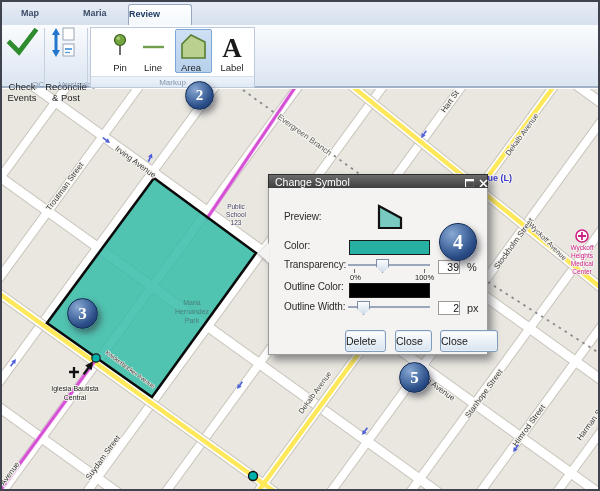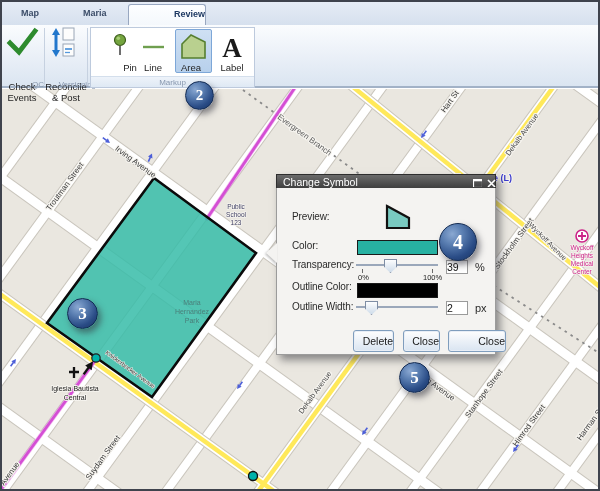--- a/index.html
+++ b/index.html
@@ -2,23 +2,23 @@
 <html><head><meta charset="utf-8"><style>
 * { margin:0; padding:0; box-sizing:border-box; }
 html,body { width:600px; height:491px; overflow:hidden; }
 body { font-family:"Liberation Sans", sans-serif; position:relative; background:#fff; }
 #root { position:absolute; left:0; top:0; width:600px; height:491px; overflow:hidden; }
 #frame { position:absolute; left:0; top:0; width:600px; height:491px; border:2px solid #3f434d; z-index:99; pointer-events:none; }
 
 #tabstrip { position:absolute; left:0; top:0; width:600px; height:25px;
   background:linear-gradient(#e7edf6,#d6e0ee); }
 .tab { position:absolute; top:8px; font-size:9px; font-weight:bold; color:#3c4d68; }
-#tab-review { position:absolute; left:128px; top:4px; width:78px; height:21px;
+#tab-review { position:absolute; left:128px; top:4px; width:64px; height:21px;
   background:linear-gradient(#fdfeff,#f4f8fc); border:1px solid #98a7c0; border-bottom:none;
-  border-radius:3px 3px 0 0; text-align:right; font-size:9px; font-weight:bold;
+  border-radius:3px 3px 0 0; text-align:left; font-size:9px; font-weight:bold;
   color:#1f3a63; line-height:19px; }
 #ribbon { position:absolute; left:0; top:25px; width:600px; height:63px;
   background:linear-gradient(#fafcfe, #e9eff7 55%, #dbe5f1); border-bottom:2px solid #a2b2c7; }
 .rlabel { position:absolute; font-size:8px; color:#8797ae; text-align:right; }
 .rtext { position:absolute; font-size:9.5px; color:#1f1f1f; text-align:center; line-height:11px;margin-top:24px; }
 .rsep { position:absolute; top:3px; width:1px; height:57px; background:#c6d1e0; }
 #markup-panel { position:absolute; left:90px; top:2px; width:165px; height:61px;
   background:#fff; border:1px solid #bdcadd; }
 #markup-panel .strip { position:absolute; left:0; bottom:0; width:100%; height:11px;
   background:linear-gradient(#eef3fa,#dfe9f4); border-top:1px solid #d4dfec;
@@ -28,43 +28,43 @@
 .btext { position:absolute; top:34px; width:44px; font-size:9.5px; color:#1f1f1f; text-align:center; }
 
 .co { position:absolute; border-radius:50%;
   background:radial-gradient(circle at 34% 28%, #8aa8d2 0%, #5b7fb2 30%, #2a4c86 66%, #16305e 100%);
   border:1px solid #122a52; color:#fff; font-family:"Liberation Serif", serif; font-weight:bold;
   display:flex; align-items:center; justify-content:center;
   box-shadow:3px 4px 6px rgba(50,50,60,.55); z-index:40; }
 
 #dlg { position:absolute; left:268px; top:174px; width:220px; height:181px;
   background:#f4f3f1; border:1px solid #9b9b9b; border-top:none;
-  box-shadow:4px 5px 8px rgba(70,70,75,.6); z-index:20;margin-left:8px; }
+  box-shadow:4px 5px 8px rgba(70,70,75,.6); z-index:20; }
 #dlg-title { position:absolute; left:-1px; top:0; width:220px; height:14px;
   background:linear-gradient(#6b6b6b,#3f3f3f); border:1px solid #2e2e2e; border-bottom:none;
   color:#fff; font-size:10.5px; line-height:14px; padding-left:6px; }
 .dbtn { position:absolute; top:4px; width:9px; height:8px; }
 #dlg-notch { position:absolute; left:-11px; top:69px; width:0; height:0;
   border-top:10px solid transparent; border-bottom:10px solid transparent;
   border-right:11px solid #f4f3f1; filter:drop-shadow(-1px 1px 1px rgba(120,120,120,.5)); }
 .dlabel { position:absolute; font-size:10px; letter-spacing:-0.1px; color:#2a2a2a; }
 .dswatch { position:absolute; left:80px; width:81px; height:15px; border:1.5px solid #1a1a1a; }
 .dinput { position:absolute; left:169px; width:22px; height:14px; background:#fff;
-  border:1px solid #9a9a9a; font-size:10.5px; color:#111; text-align:left; line-height:13px; }
+  border:1px solid #9a9a9a; font-size:10.5px; color:#111; text-align:right; line-height:13px; }
 .dunit { position:absolute; left:198px; font-size:11px; color:#2a2a2a; }
 .track { position:absolute; left:79px; width:82px; height:2px; border:1px solid #9aa7ba;
   background:linear-gradient(90deg,#d4e2f3 0%,#d4e2f3 38%,#fdfdfd 38%,#fdfdfd 100%); }
 .track2 { background:linear-gradient(90deg,#d4e2f3 0%,#d4e2f3 13%,#fdfdfd 13%,#fdfdfd 100%) !important; }
 .thumb { position:absolute; width:13px; height:14px;
   background:linear-gradient(#fcfdfe,#cfdcea); border:1px solid #7e8da4;
   clip-path:polygon(0 0, 100% 0, 100% 55%, 50% 100%, 0 55%); }
 .tick { position:absolute; width:1px; height:4px; background:#6a6a6a; }
 .pct { position:absolute; font-size:7.5px; color:#222; }
 .dbut { position:absolute; top:156px; height:22px; background:linear-gradient(#fefefe,#d9e4f1);
-  border:1px solid #7f9dbd; border-radius:3px; font-size:10.5px; color:#1a1a1a; text-align:right;
+  border:1px solid #7f9dbd; border-radius:3px; font-size:10.5px; color:#1a1a1a; text-align:left;
   line-height:20px; box-shadow:0 0 0 1px #e8eef6 inset; }
 </style></head>
 <body>
 <div id="root">
 
   <svg width="600" height="491" viewBox="0 0 600 491" style="position:absolute;left:0;top:0">
     <defs>
         <clipPath id="mapclip">
           <rect x="0" y="89" width="600" height="400"></rect>
         </clipPath>
@@ -212,21 +212,21 @@
     <div id="markup-panel">
       <div id="area-btn"></div>
       <svg width="165" height="50" style="position:absolute;left:0;top:0">
         <circle cx="29" cy="12" r="5.5" fill="#74a43f" stroke="#3e5e1e" stroke-width="1.2"></circle>
         <circle cx="27.3" cy="10.3" r="1.8" fill="#a7cc77"></circle>
         <line x1="29" y1="18" x2="29" y2="27" stroke="#4a4a4a" stroke-width="1.6"></line>
         <line x1="52" y1="19" x2="73" y2="19" stroke="#6f9f4f" stroke-width="2.4"></line>
         <polygon points="91,16 100,7 114,14 114,30 91,30" fill="#b9d08f" stroke="#567f2f" stroke-width="1.6"></polygon>
         <text x="141" y="29" font-family="Liberation Serif, serif" font-size="27" font-weight="bold" fill="#1a1a1a" text-anchor="middle">A</text>
       </svg>
-      <div class="btext" style="left:17px">Pin</div>
+      <div class="btext" style="left:7px">Pin</div>
       <div class="btext" style="left:40px">Line</div>
       <div class="btext" style="left:78px">Area</div>
       <div class="btext" style="left:119px">Label</div>
       <div class="strip">Markup</div>
     </div>
   </div>
 
   <div id="dlg">
     <div id="dlg-notch"></div>
     <div id="dlg-title">Change Symbol

